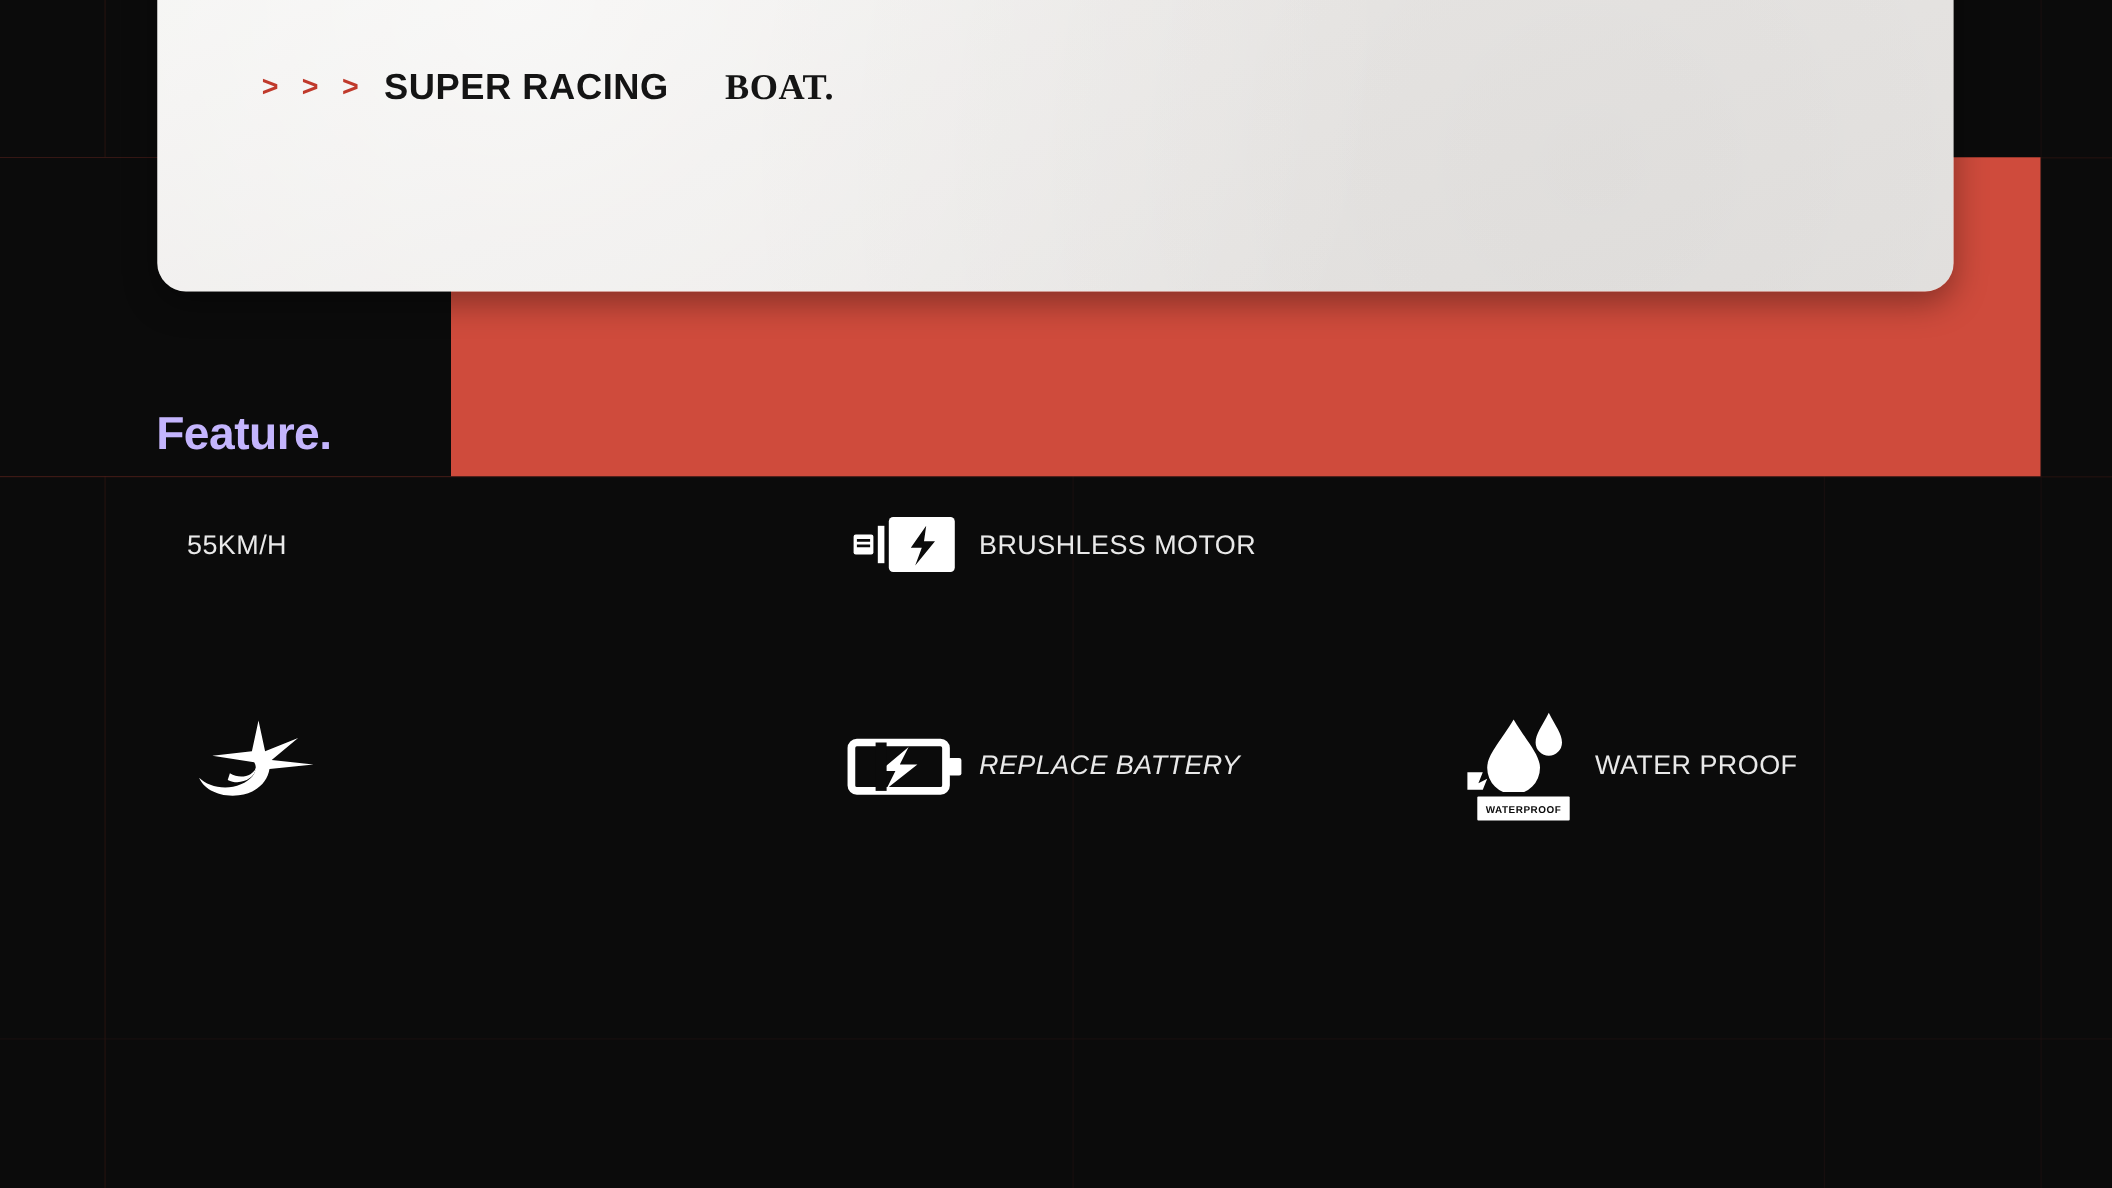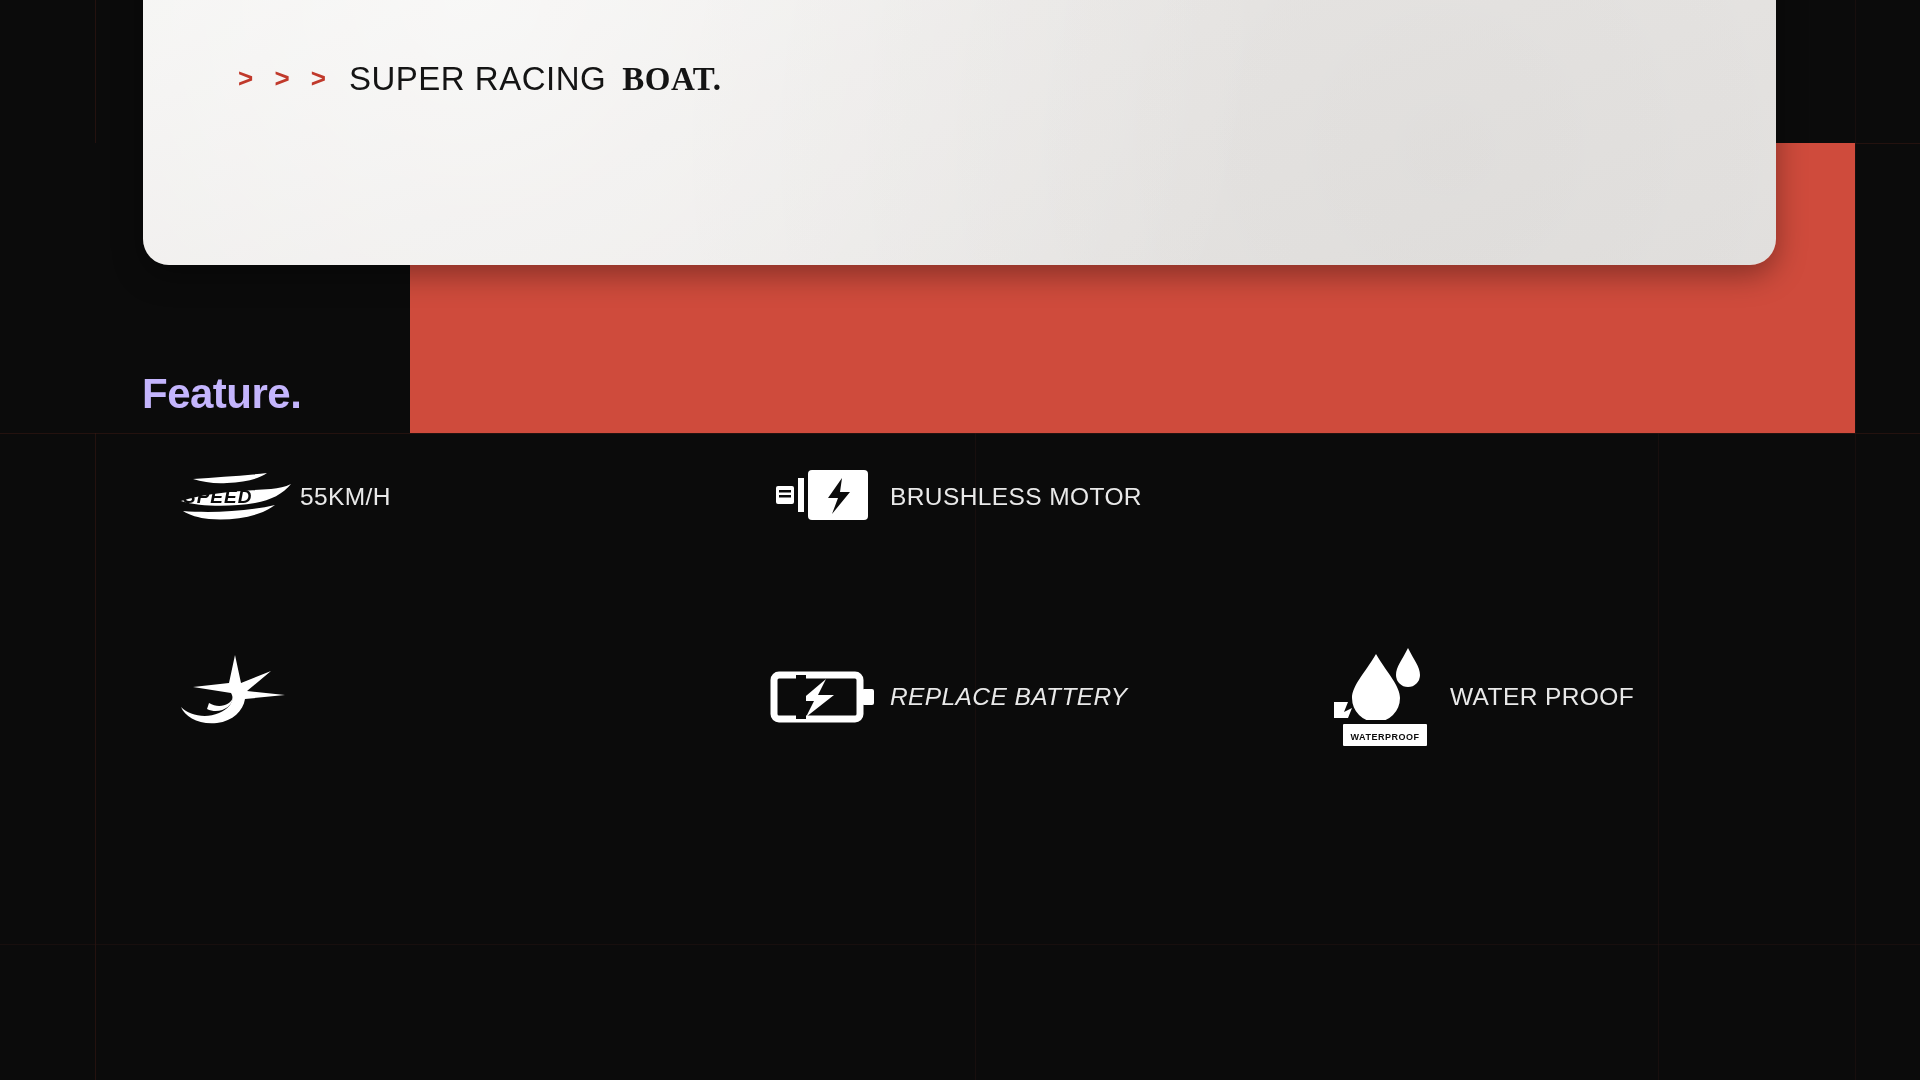--- a/index.html
+++ b/index.html
@@ -57,25 +57,25 @@
   
   .card-head {
     position:absolute; left:95px; top:180px;
     display:flex; align-items:baseline; gap:16px;
   }
   .chev {
     color:#c0392b; font-size:26px; letter-spacing:7px; font-weight:bold;
     position:relative; top:-3px;
   }
   .title-bold {
-    font-size:33px; font-weight:normal; color:#141414; letter-spacing:.5px;text-align:right;
+    font-size:33px; font-weight:bold; color:#141414; letter-spacing:.5px;text-align:right;
   }
   .title-serif {
     font-size:33px; font-weight:bold; color:#141414;
-    font-family:"Liberation Serif", serif; letter-spacing:.5px;
+    font-family:"Liberation Serif", serif; letter-spacing:.5px;margin-left:35px;
   }
   .card-desc {
     position:absolute; left:96px; top:245px;
     font-family:"Liberation Serif", serif;
     font-size:17.5px; line-height:23.5px; color:#3c3c3c;
     max-width:900px;
   }
   .hs-block {
     position:absolute; right:100px; top:268px;
     text-align:right;
@@ -152,30 +152,20 @@
     </div>
 
 
   </div>
 
   <div class="feature-title">Feature.</div>
 
   <div class="features">
 
     <div class="fcell" style="left:170px; top:0; width:500px; height:120px;">
-      <div class="fico">
-        <div class="speed-badge">
-          <svg width="120" height="58" viewBox="0 0 120 58">
-            <path d="M6 34 C30 26 62 24 96 22 C104 21 110 20 116 17 C108 27 96 33 80 36 C56 40 26 40 6 34 Z" fill="#ffffff"></path>
-            <path d="M18 12 C42 10 66 9 92 6 C84 12 70 15 52 16 C40 17 28 15 18 12 Z" fill="#ffffff"></path>
-            <path d="M8 44 C34 46 70 45 100 38 C86 49 60 54 34 52 C24 51 14 48 8 44 Z" fill="#ffffff"></path>
-          </svg>
-          <span class="speed-word">SPEED</span>
-        </div>
-      </div>
       <div class="flabel">55KM/H</div>
     </div>
 
     <div class="fcell" style="left:760px; top:0; width:500px; height:120px;">
       <div class="fico">
         <svg width="110" height="64" viewBox="0 0 110 64">
           <rect x="6" y="22" width="18" height="18" rx="2" fill="#ffffff"></rect>
           <rect x="9" y="26" width="12" height="2.5" fill="#0b0b0b"></rect>
           <rect x="9" y="31" width="12" height="2.5" fill="#0b0b0b"></rect>
           <rect x="28" y="14" width="6" height="34" fill="#ffffff"></rect>

